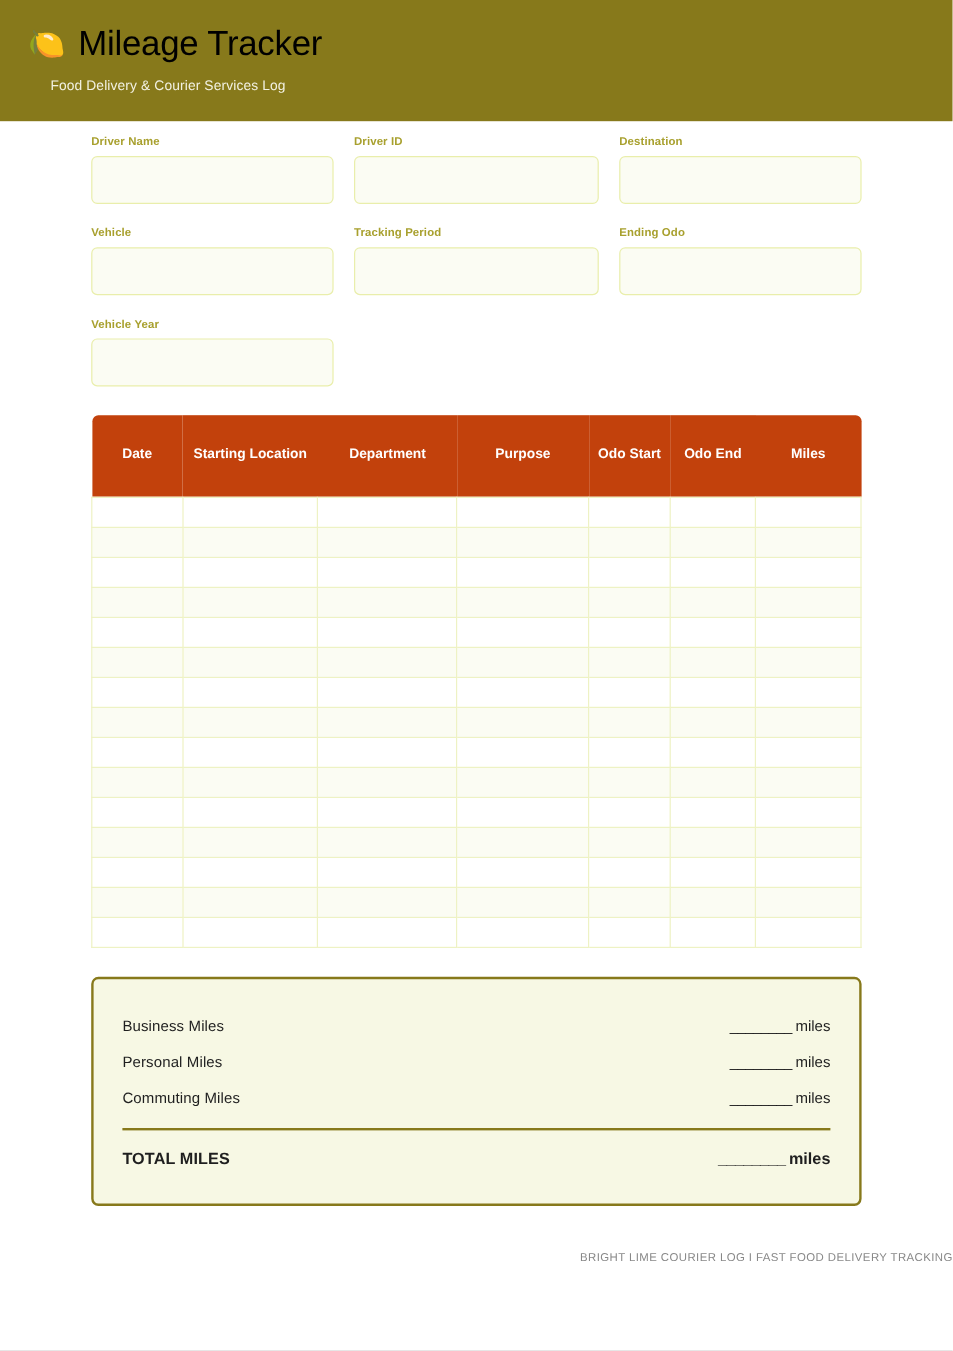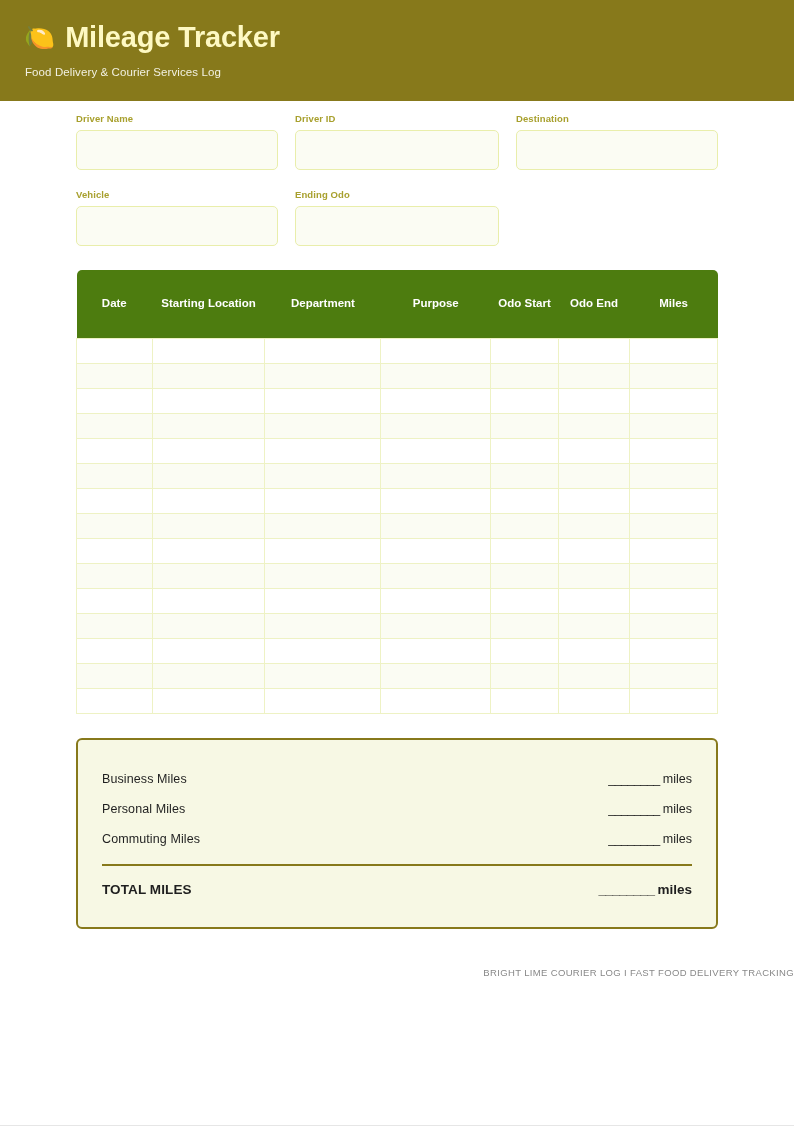--- a/index.html
+++ b/index.html
@@ -30,30 +30,30 @@
     align-items: center;
     gap: 10px;
   }
   .title-emoji {
     font-size: 25px;
     line-height: 1;
     display: inline-block;
   }
   .page-title {
     font-size: 29px;
-    font-weight: bold;
+    font-weight: normal;
     letter-spacing: -0.2px;
-    color: #fef9c3;
+    color: #000000;
     line-height: 1.1;
   }
   .page-subtitle {
     font-size: 11.5px;
     color: #f2f1e2;
     margin-top: 12px;
-    margin-left: 1px;
+    margin-left: 18px;
     letter-spacing: 0.1px;
   }
 
   
   .form-area {
     padding: 12px 76px 0 76px;
   }
   .form-grid {
     display: grid;
     grid-template-columns: 202px 1fr 202px;
@@ -88,21 +88,21 @@
   
   .table-wrap {
     padding: 5px 76px 0 76px;
   }
   table.log-table {
     width: 100%;
     border-collapse: collapse;
     table-layout: fixed;
   }
   table.log-table thead th {
-    background: #4d7c0f;
+    background: #c2410c;
     color: #ffffff;
     font-size: 11.5px;
     font-weight: bold;
     text-align: center;
     padding: 15px 4px;
     height: 68px;
     vertical-align: middle;
     line-height: 1.35;
     border: none;
   }
@@ -188,27 +188,35 @@
         <label class="field-label">Destination</label>
         <input class="field-input" type="text" value="" style="">
       </div>
 
       <div class="field">
         <label class="field-label">Vehicle</label>
         <input class="field-input" type="text" value="" style="">
       </div>
 
 
+      <div class="field">
+        <label class="field-label">Tracking Period</label>
+        <input class="field-input" type="text" value="" style="">
+      </div>
 
 
       <div class="field">
         <label class="field-label">Ending Odo</label>
         <input class="field-input" type="text" value="" style="">
       </div>
 
+      <div class="field">
+        <label class="field-label">Vehicle Year</label>
+        <input class="field-input" type="text" value="" style="">
+      </div>
 
     </div>
   </div>
 
   <div class="table-wrap">
     <table class="log-table">
       <colgroup>
         <col style="width: 11.8%">
         <col style="width: 17.6%">
         <col style="width: 18.1%">

